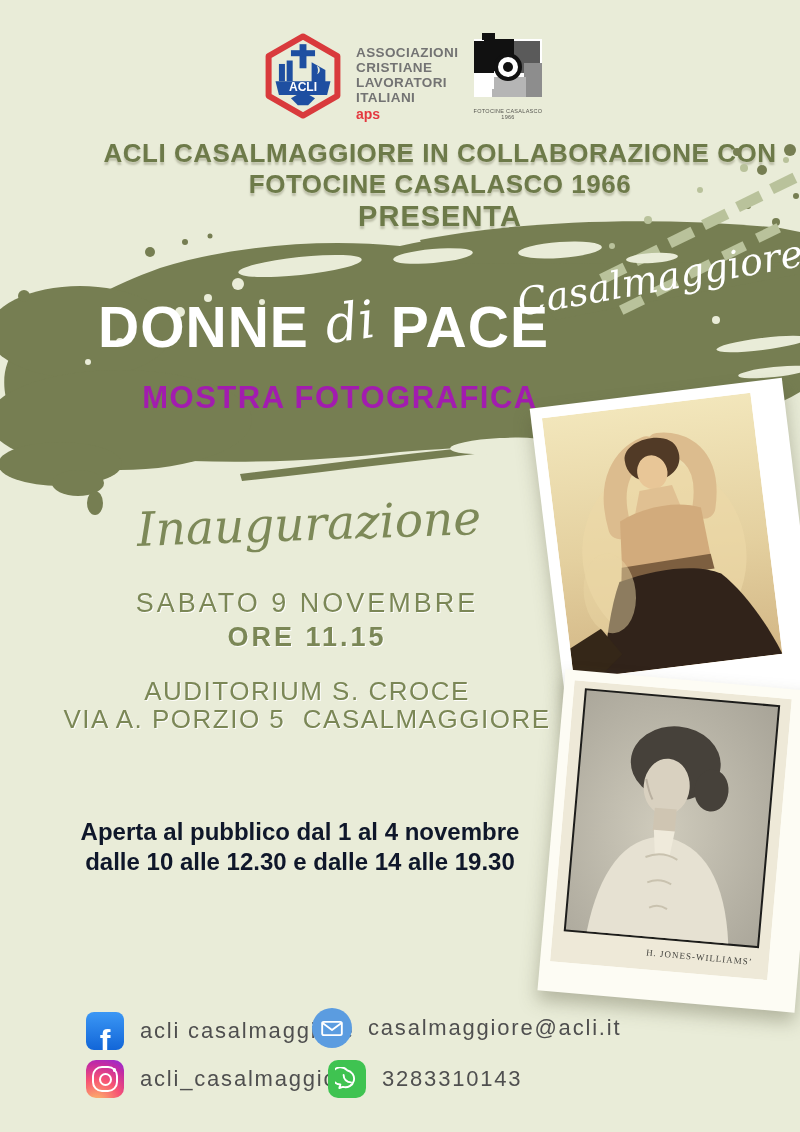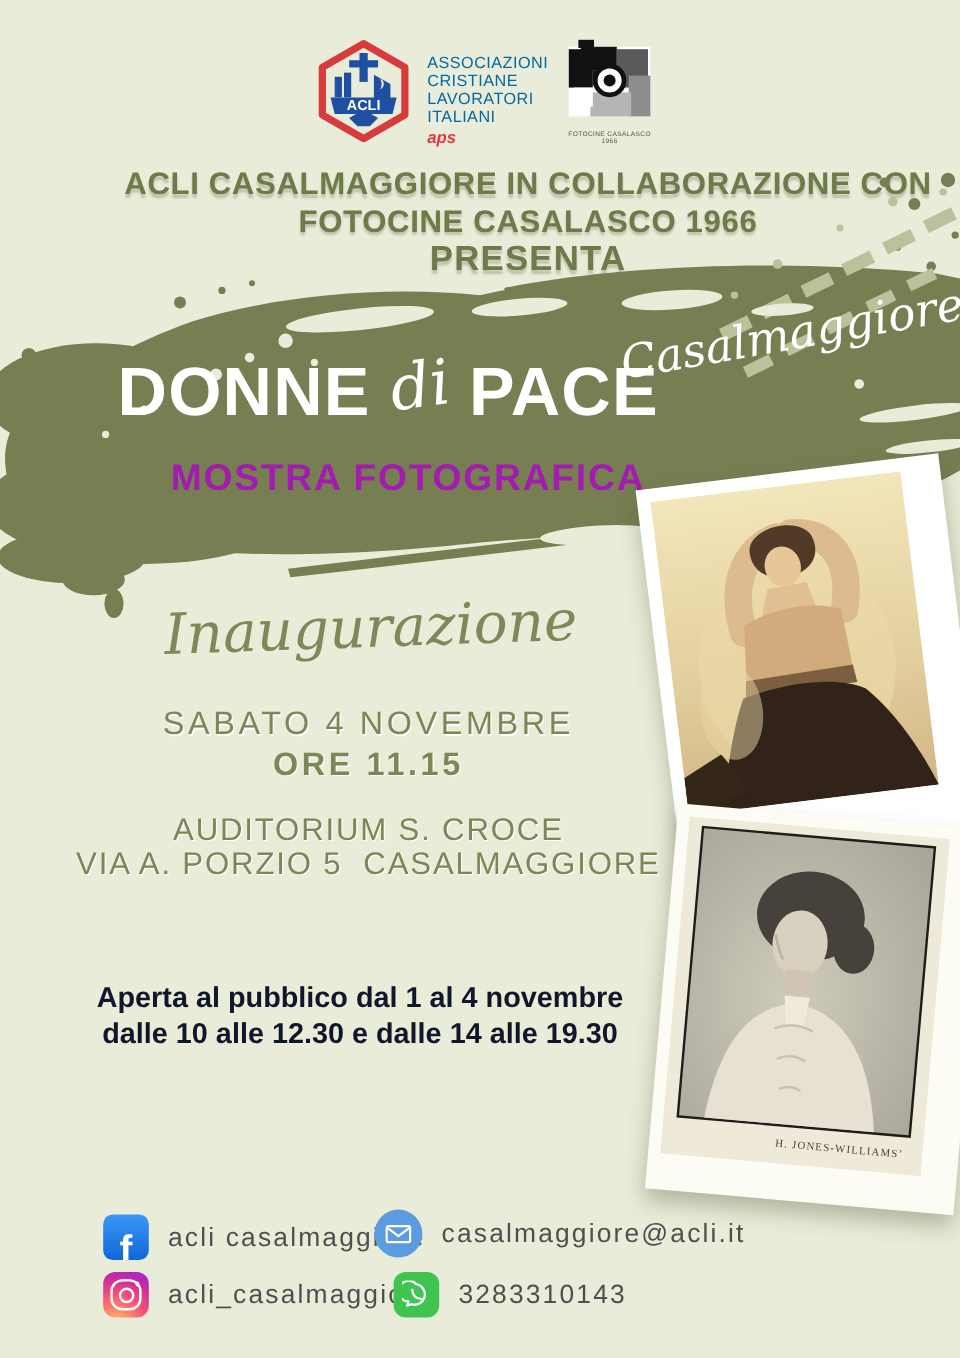--- a/index.html
+++ b/index.html
@@ -6,22 +6,22 @@
   .poster{
     position:relative;width:800px;height:1132px;margin:0 auto;
     background:#e9ecd8;overflow:hidden;
     font-family:"Liberation Sans",sans-serif;
   }
   .abs{position:absolute;}
 
   
   .acli-logo{left:256px;top:33px;width:94px;height:86px;}
   .acli-textblock{left:356px;top:45px;width:120px;line-height:15px;}
-  .acli-textblock .ln{display:block;font-size:13.5px;letter-spacing:.4px;color:#0369a1;font-weight:400;}
-  .acli-aps{display:block;margin-top:2px;font-size:14px;font-weight:700;color:#e4383f;font-style:italic;}
+  .acli-textblock .ln{display:block;font-size:13.5px;letter-spacing:.4px;color:#737373;font-weight:700;}
+  .acli-aps{display:block;margin-top:2px;font-size:14px;font-weight:700;color:#e4383f;}
   .fotocine{left:468px;top:33px;width:80px;text-align:center;}
   .fotocine-caption{display:block;margin-top:3px;font-size:5.5px;letter-spacing:.3px;color:#55554f;}
 
   
   .hdr-line{left:0;width:100%;text-align:center;font-weight:800;color:#6d7a49;
     text-shadow:0 3px 2px rgba(80,80,50,.28);letter-spacing:.5px;padding-left:40px;}
   .collab1{top:138px;font-size:26px;}
   .collab2{top:169px;font-size:26px;}
   .presenta{top:200px;font-size:29px;letter-spacing:1px;}
 
@@ -199,21 +199,21 @@
 
   <div class="abs title-row">
     <span class="title-word">DONNE</span>
     <span class="title-script">di</span>
     <span class="title-word">PACE</span>
   </div>
   <div class="abs place-script">Casalmaggiore</div>
   <div class="abs mostra">MOSTRA FOTOGRAFICA</div>
 
   <div class="abs inaug">Inaugurazione</div>
-  <div class="abs evt date-line">SABATO 4 NOVEMBRE</div>
+  <div class="abs evt date-line">SABATO 9 NOVEMBRE</div>
   <div class="abs evt time-line">ORE 11.15</div>
   <div class="abs evt venue1">AUDITORIUM S. CROCE</div>
   <div class="abs evt venue2">VIA A. PORZIO 5  CASALMAGGIORE</div>
   <div class="abs open-line open1">Aperta al pubblico dal 1 al 4 novembre</div>
   <div class="abs open-line open2">dalle 10 alle 12.30 e dalle 14 alle 19.30</div>
 
   <div class="abs photo photo1">
     <svg width="210" height="263" viewBox="0 0 210 263" xmlns="http://www.w3.org/2000/svg">
       <defs>
         <linearGradient id="sep" x1="0" y1="0" x2="0" y2="1">

